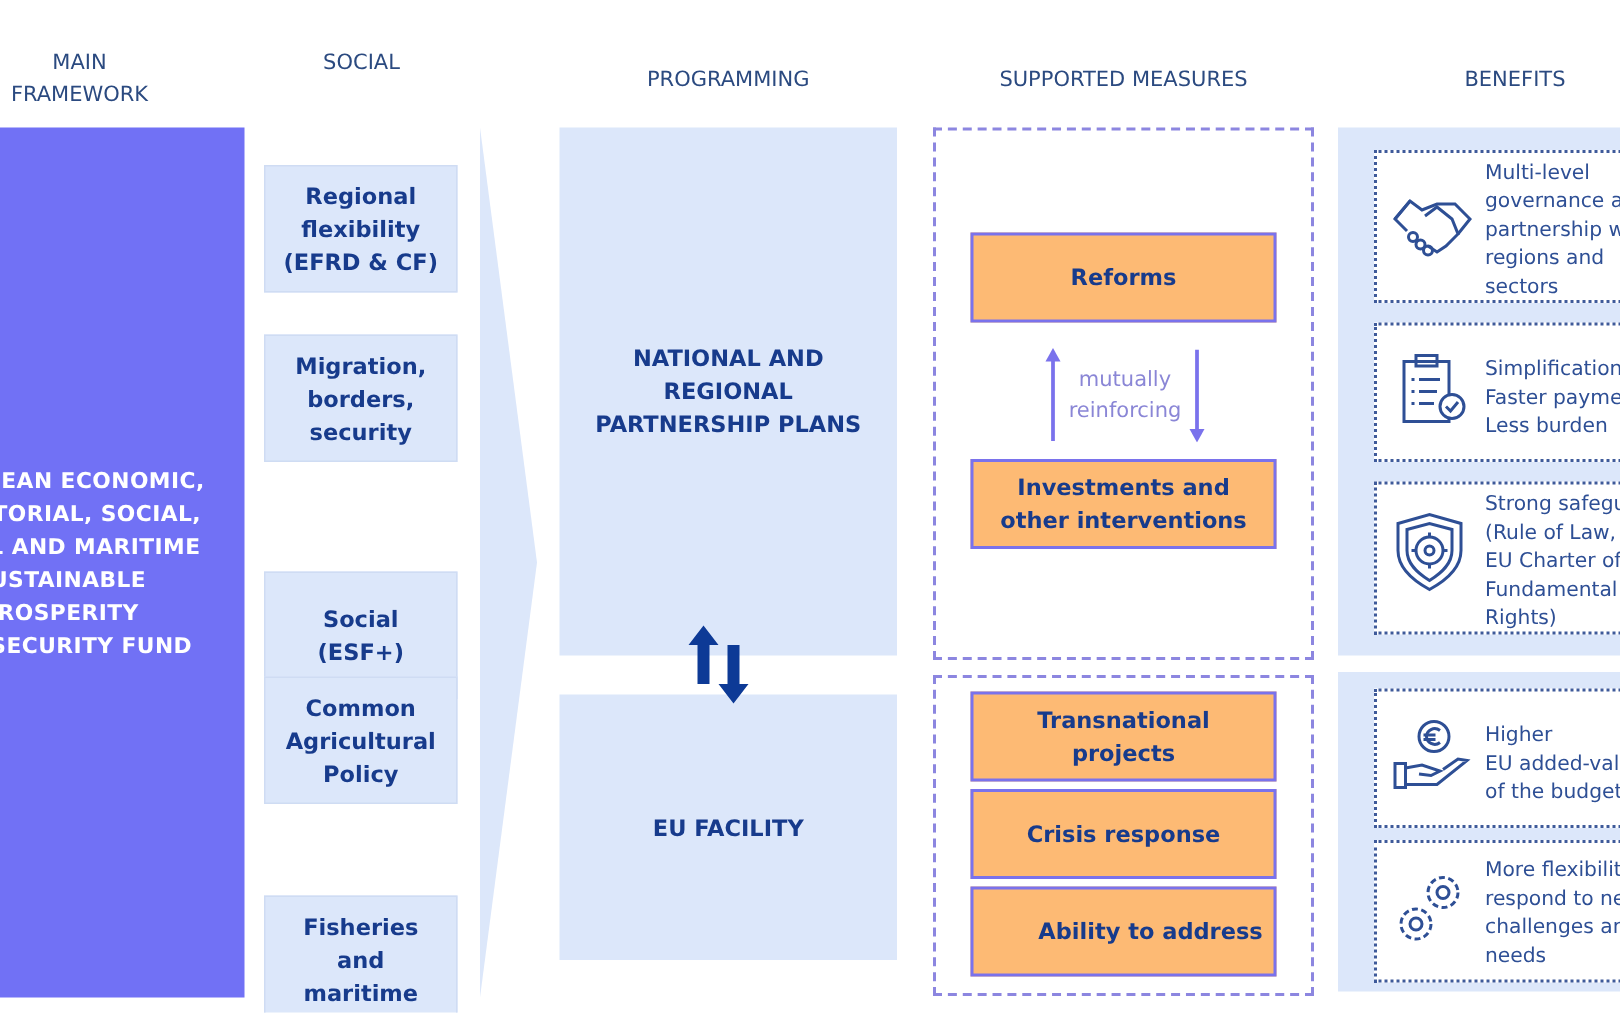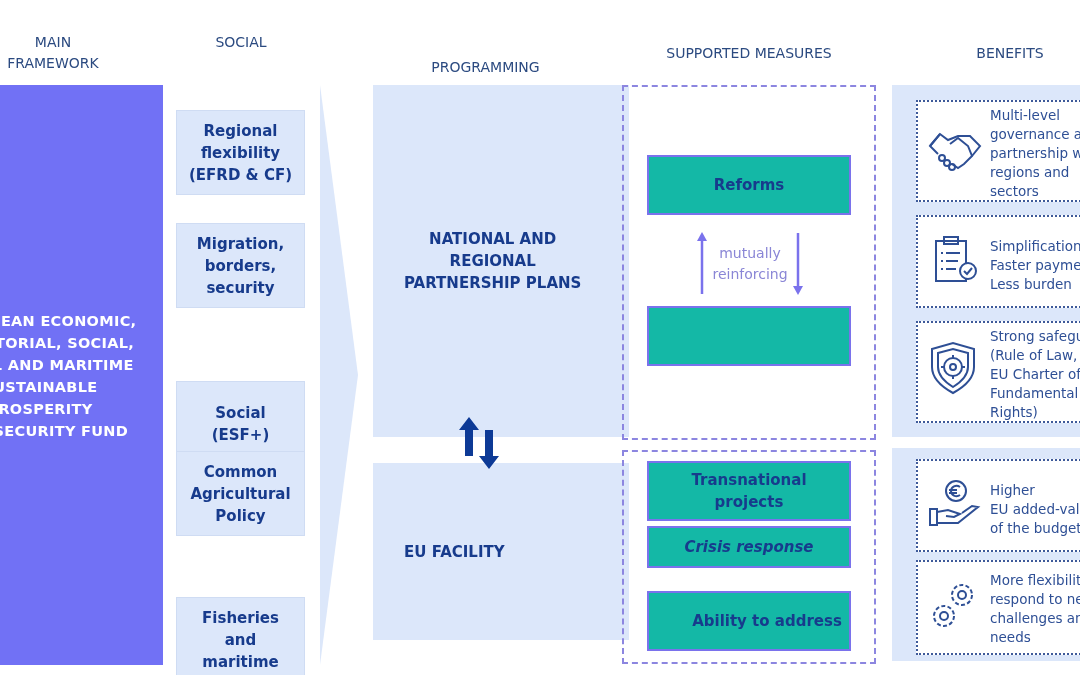--- a/index.html
+++ b/index.html
@@ -8,42 +8,42 @@
   .hdr { position:absolute; font-family:"DejaVu Sans", sans-serif; font-size:14px; color:#2b4a80;
          text-align:center; line-height:21px; }
   .main { position:absolute; left:0; top:85px; width:163px; height:580px; background:#7171f5; }
   .main-text { position:absolute; left:-80px; top:225px; width:240px; text-align:center; color:#fff;
          font-weight:bold; font-size:14.5px; line-height:22px; letter-spacing:0.3px; white-space:nowrap;}
   .sector { position:absolute; left:176px; width:129px; height:85px; background:#dce7fa;
          border:1px solid #cfdcf3; box-sizing:border-box; display:flex; align-items:center; justify-content:center;
          text-align:center; font-weight:bold; font-size:15px; line-height:22px; color:#173b8c; }
   .chev { position:absolute; left:320px; top:85px; }
   .prog { position:absolute; left:373px; width:225px; background:#dce7fa; display:flex; align-items:center;
-          text-align:center; font-weight:bold; font-size:15px; line-height:22px; color:#173b8c;padding-left:31px; }
+          justify-content:center; text-align:center; font-weight:bold; font-size:15px; line-height:22px; color:#173b8c; }
   .dash { position:absolute; left:622px; width:254px; border:2px dashed #8c86e0; box-sizing:border-box; }
-  .mbox { position:absolute; left:647px; width:204px; border:2px solid #7a72ec; box-sizing:border-box; background:#14b8a6;
+  .mbox { position:absolute; left:647px; width:204px; border:2px solid #7a72ec; box-sizing:border-box; background:#fdba74;
           display:flex; align-items:center; justify-content:center; text-align:center; font-weight:bold;
           font-size:15px; line-height:22px; color:#173b8c; }
   .mutual { position:absolute; left:712px; top:243px; width:76px; text-align:center; color:#8a86d6; font-size:14px; line-height:21px; }
   .benefit-panel { position:absolute; left:892px; width:200px; background:#dce7fa; }
   .bcard { position:absolute; left:916px; width:180px; border:2px dotted #3e5a9a; box-sizing:border-box; background:#fff; }
   .bcard .ico { position:absolute; left:10px; width:54px; height:54px; }
   .bcard .txt { position:absolute; left:72px; width:120px; font-size:13.5px; line-height:19px; color:#2e4f95; white-space:nowrap; }
 </style>
 </head>
 <body>
 
 <div class="hdr" style="left:0;top:32px;width:106px;">
   <div>MAIN</div>
   <div>FRAMEWORK</div>
 </div>
 <div class="hdr" style="left:168px;top:32px;width:146px;">
   <div>SOCIAL</div>
 </div>
-<div class="hdr" style="left:373px;top:57px;width:225px;">PROGRAMMING</div>
+<div class="hdr" style="left:373px;top:43px;width:225px;">PROGRAMMING</div>
 <div class="hdr" style="left:622px;top:43px;width:254px;">SUPPORTED MEASURES</div>
 <div class="hdr" style="left:940px;top:43px;width:140px;">BENEFITS</div>
 
 <div class="main">
   <div class="main-text">
     <div>EUROPEAN ECONOMIC,</div>
     <div>TERRITORIAL, SOCIAL,</div>
     <div>RURAL AND MARITIME</div>
     <div>SUSTAINABLE</div>
     <div>PROSPERITY</div>
@@ -116,31 +116,33 @@
 <div class="mutual">
   <div>mutually</div>
   <div>reinforcing</div>
 </div>
 <svg style="position:absolute;left:792px;top:233px;" width="12" height="62" viewBox="0 0 12 62">
   <line x1="6" y1="0" x2="6" y2="56" stroke="#7a72ec" stroke-width="2.5"></line>
   <polygon points="1,53 6,62 11,53" fill="#7a72ec"></polygon>
 </svg>
 <div class="mbox" style="top:306px;height:60px;">
   <div>
+      <div>Investments and</div>
+      <div>other interventions</div>
     </div>
 </div>
 
 <div class="dash" style="top:450px;height:214px;"></div>
 <div class="mbox" style="top:461px;height:60px;">
   <div>
       <div>Transnational</div>
       <div>projects</div>
     </div>
 </div>
-<div class="mbox" style="top:526px;height:42px;font-style:italic;">
+<div class="mbox" style="top:526px;height:60px;">
   <div>Crisis response</div>
 </div>
 <div class="mbox" style="top:591px;height:60px;padding-left:36px;">
   <div>
       <div>Ability to address</div>
     </div>
 </div>
 
 <div class="benefit-panel" style="top:85px;height:352px;"></div>
 <div class="benefit-panel" style="top:448px;height:213px;"></div>

